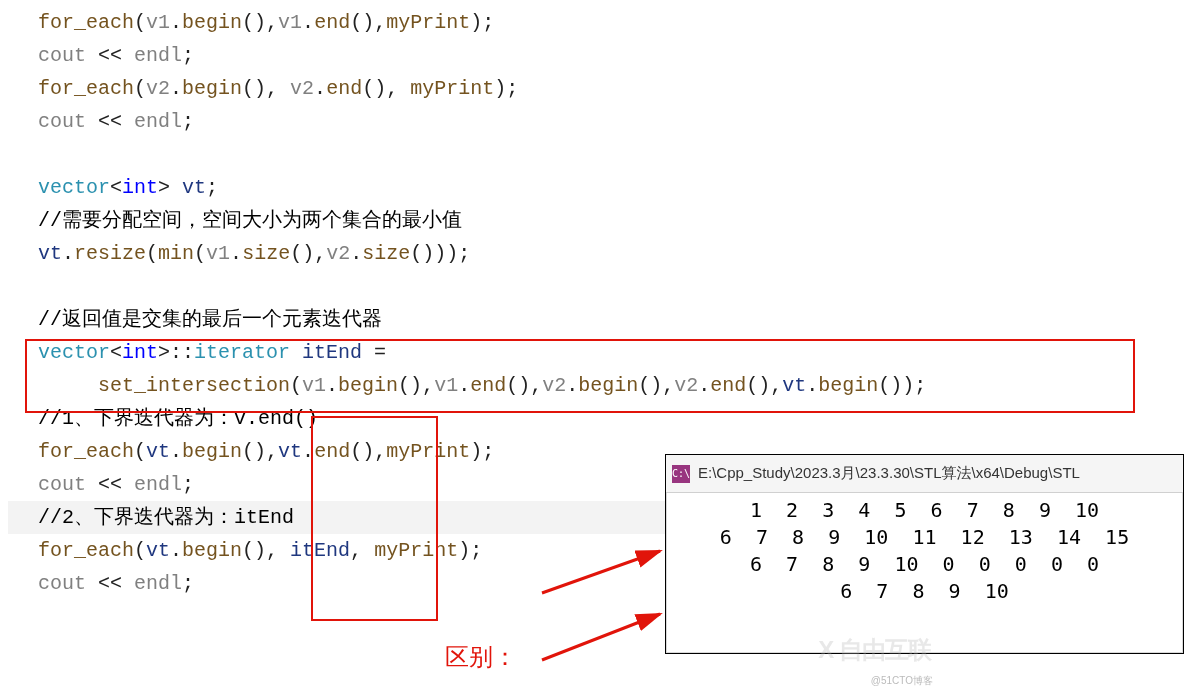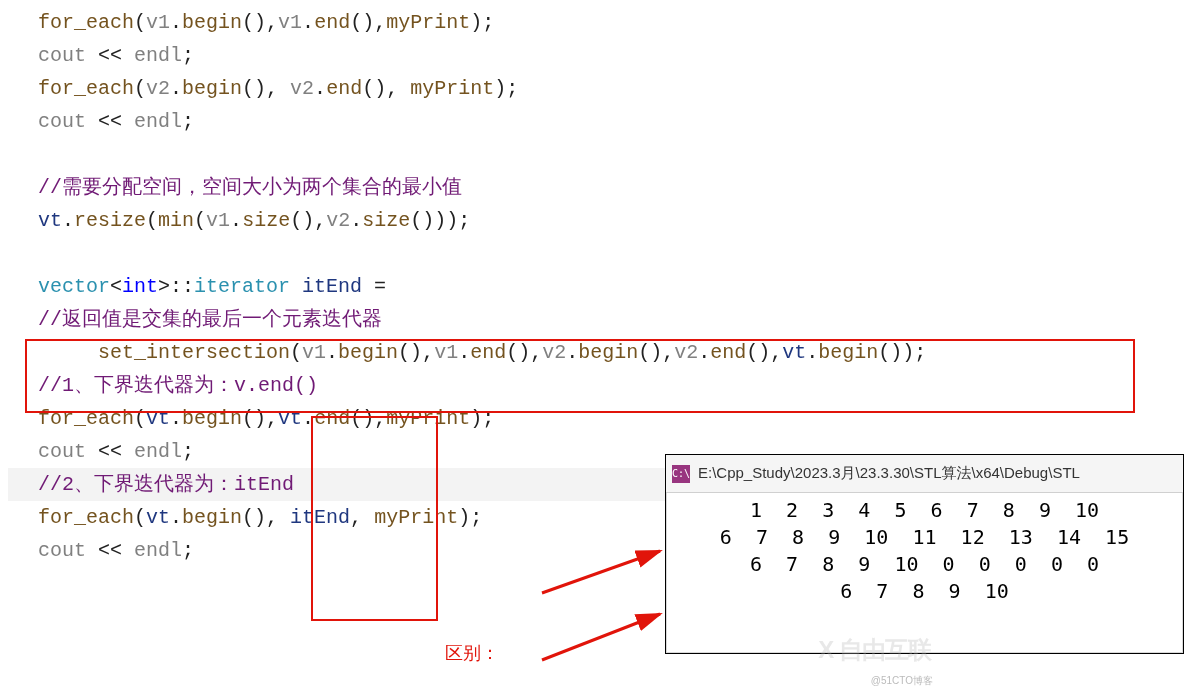--- a/index.html
+++ b/index.html
@@ -6,28 +6,28 @@
   html, body { width: 1184px; height: 690px; overflow: hidden; font-family: Consolas, "Courier New", monospace; font-size: 20px; background: #fff; }
   .canvas { position: relative; width: 939px; height: 690px; }
   .code-area { position: absolute; left: 8px; top: 6px; width: 1168px; }
   .code-line { line-height: 33px; white-space: pre; padding-left: 30px; position: relative; }
   .hl-line { background: #f3f3f3; }
   .t-func   { color: #74531f; }   
   .t-kw     { color: #0000ff; }   
   .t-type   { color: #2b91af; }   
   .t-param  { color: #808080; }   
   .t-var    { color: #1f377f; }   
-  .t-comment{ color: #701a75; }   
+  .t-comment{ color: #000000; }   
   .t-op     { color: #222; }
   .t-iter   { color: #2b91af; }   
 
   .box-red-main { position: absolute; left: 25px; top: 339px; width: 1110px; height: 74px; border: 2px solid #e1140a; pointer-events: none; }
   .box-red-small { position: absolute; left: 311px; top: 416px; width: 127px; height: 205px; border: 2px solid #e1140a; pointer-events: none; }
 
-  .diff-label { position: absolute; left: 445px; top: 641px; color: #e1140a; font-family: "Microsoft YaHei", SimSun, sans-serif; font-size: 18px; }
+  .diff-label { position: absolute; left: 445px; top: 641px; color: #e1140a; font-family: "Microsoft YaHei", SimSun, sans-serif; font-size: 24px; }
 
   .arrow { position: absolute; pointer-events: none; }
   .arrow svg { display: block; }
 
   .console-win { position: absolute; left: 665px; top: 454px; width: 519px; height: 200px; border: 1px solid #000; background: #fff; box-shadow: 0 0 0 1px rgba(0,0,0,0.15) inset; }
   .console-title { height: 38px; background: #f5f5f5; border-bottom: 1px solid #d0d0d0; display: flex; align-items: center; padding-left: 6px; font-size: 15px; color: #333; font-family: "Segoe UI", Tahoma, sans-serif; white-space: nowrap; overflow: hidden; }
   .console-icon { width: 18px; height: 18px; background: #98357f; display: inline-flex; align-items: center; justify-content: center; color: #fff; font-size: 10px; margin-right: 8px; font-family: Consolas, monospace; }
   .console-body { padding: 4px 4px; font-family: "NSimSun", SimSun, Consolas, monospace; font-size: 20px; line-height: 27px; color: #000; text-align: center; }
   .console-body .row { white-space: pre; }
   .cursor-blk { display: inline-block; width: 12px; height: 4px; background: #000; vertical-align: baseline; margin-left: 4px; }
@@ -46,30 +46,31 @@
     <div class="code-line"><span class="t-func">for_each</span><span class="t-op">(</span><span class="t-param">v1</span><span class="t-op">.</span><span class="t-func">begin</span><span class="t-op">(),</span><span class="t-param">v1</span><span class="t-op">.</span><span class="t-func">end</span><span class="t-op">(),</span><span class="t-func">myPrint</span><span class="t-op">);</span></div>
 
     <div class="code-line"><span class="t-param">cout</span><span class="t-op"> &lt;&lt; </span><span class="t-param">endl</span><span class="t-op">;</span></div>
 
     <div class="code-line"><span class="t-func">for_each</span><span class="t-op">(</span><span class="t-param">v2</span><span class="t-op">.</span><span class="t-func">begin</span><span class="t-op">(), </span><span class="t-param">v2</span><span class="t-op">.</span><span class="t-func">end</span><span class="t-op">(), </span><span class="t-func">myPrint</span><span class="t-op">);</span></div>
 
     <div class="code-line"><span class="t-param">cout</span><span class="t-op"> &lt;&lt; </span><span class="t-param">endl</span><span class="t-op">;</span></div>
 
     <div class="code-line">&nbsp;</div>
 
+    <div class="code-line"><span class="t-type">vector</span><span class="t-op">&lt;</span><span class="t-kw">int</span><span class="t-op">&gt; </span><span class="t-var">vt</span><span class="t-op">;</span></div>
 
     <div class="code-line"><span class="t-comment">//需要分配空间，空间大小为两个集合的最小值</span></div>
 
     <div class="code-line"><span class="t-var">vt</span><span class="t-op">.</span><span class="t-func">resize</span><span class="t-op">(</span><span class="t-func">min</span><span class="t-op">(</span><span class="t-param">v1</span><span class="t-op">.</span><span class="t-func">size</span><span class="t-op">(),</span><span class="t-param">v2</span><span class="t-op">.</span><span class="t-func">size</span><span class="t-op">()));</span></div>
 
     <div class="code-line">&nbsp;</div>
 
+    <div class="code-line"><span class="t-comment">//返回值是交集的最后一个元素迭代器</span></div>
+
     <div class="code-line"><span class="t-type">vector</span><span class="t-op">&lt;</span><span class="t-kw">int</span><span class="t-op">&gt;::</span><span class="t-iter">iterator</span><span class="t-op"> </span><span class="t-var">itEnd</span><span class="t-op"> =</span></div>
-
-    <div class="code-line"><span class="t-comment">//返回值是交集的最后一个元素迭代器</span></div>
 
     <div class="code-line">     <span class="t-func">set_intersection</span><span class="t-op">(</span><span class="t-param">v1</span><span class="t-op">.</span><span class="t-func">begin</span><span class="t-op">(),</span><span class="t-param">v1</span><span class="t-op">.</span><span class="t-func">end</span><span class="t-op">(),</span><span class="t-param">v2</span><span class="t-op">.</span><span class="t-func">begin</span><span class="t-op">(),</span><span class="t-param">v2</span><span class="t-op">.</span><span class="t-func">end</span><span class="t-op">(),</span><span class="t-var">vt</span><span class="t-op">.</span><span class="t-func">begin</span><span class="t-op">());</span></div>
 
     <div class="code-line"><span class="t-comment">//1、下界迭代器为：v.end()</span></div>
 
     <div class="code-line"><span class="t-func">for_each</span><span class="t-op">(</span><span class="t-var">vt</span><span class="t-op">.</span><span class="t-func">begin</span><span class="t-op">(),</span><span class="t-var">vt</span><span class="t-op">.</span><span class="t-func">end</span><span class="t-op">(),</span><span class="t-func">myPrint</span><span class="t-op">);</span></div>
 
     <div class="code-line"><span class="t-param">cout</span><span class="t-op"> &lt;&lt; </span><span class="t-param">endl</span><span class="t-op">;</span></div>
 
     <div class="code-line hl-line"><span class="t-comment">//2、下界迭代器为：itEnd</span></div>

